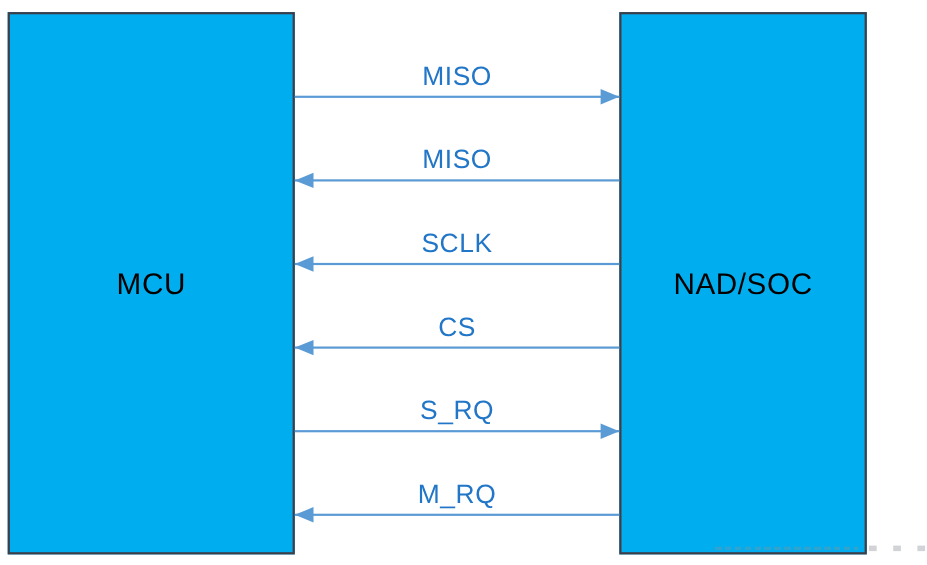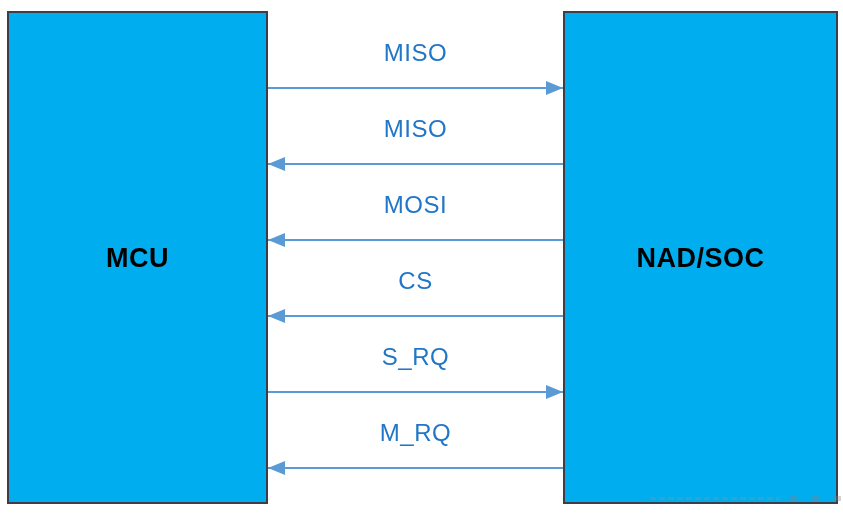--- a/index.html
+++ b/index.html
@@ -22,41 +22,41 @@
     height: 493px;
     background: var(--fill, #00AEEF);
     border: 2px solid var(--border, #3E3E48);
     box-sizing: border-box;
     display: flex;
     flex-direction: column;
     justify-content: center;
     align-items: center;
   }
   .box.left  { left: 7px;   width: 261px; }
-  .box.right { left: 563px; width: 275px; }
+  .box.right { left: 563px; width: 225px; }
   .box-title, .box-subtitle {
     color: var(--boxtext, #000000);
-    font-weight: bold;
+    font-weight: normal;
     font-size: 27px;
     line-height: 38px;
     text-align: center;
     letter-spacing: 0.5px;
   }
   
   .sig {
     position: absolute;
     left: 268px;
     width: 295px;
     height: 0;
   }
   .sig-label {
     position: absolute;
     left: 0;
     right: 0;
-    bottom: 22px;
+    bottom: 5px;
     text-align: center;
     color: var(--labeltext, #2176C7);
     font-size: 24px;
     line-height: 26px;
     letter-spacing: 0.5px;
   }
   .sig-line {
     position: absolute;
     left: 0;
     right: 0;
@@ -129,21 +129,21 @@
     <div class="sig-head"></div>
   </div>
 
   <div class="sig left" style="top:164px">
     <div class="sig-label">MISO</div>
     <div class="sig-line"></div>
     <div class="sig-head"></div>
   </div>
 
   <div class="sig left" style="top:240px">
-    <div class="sig-label">MOSI</div>
+    <div class="sig-label">SCLK</div>
     <div class="sig-line"></div>
     <div class="sig-head"></div>
   </div>
 
   <div class="sig left" style="top:316px">
     <div class="sig-label">CS</div>
     <div class="sig-line"></div>
     <div class="sig-head"></div>
   </div>
 

